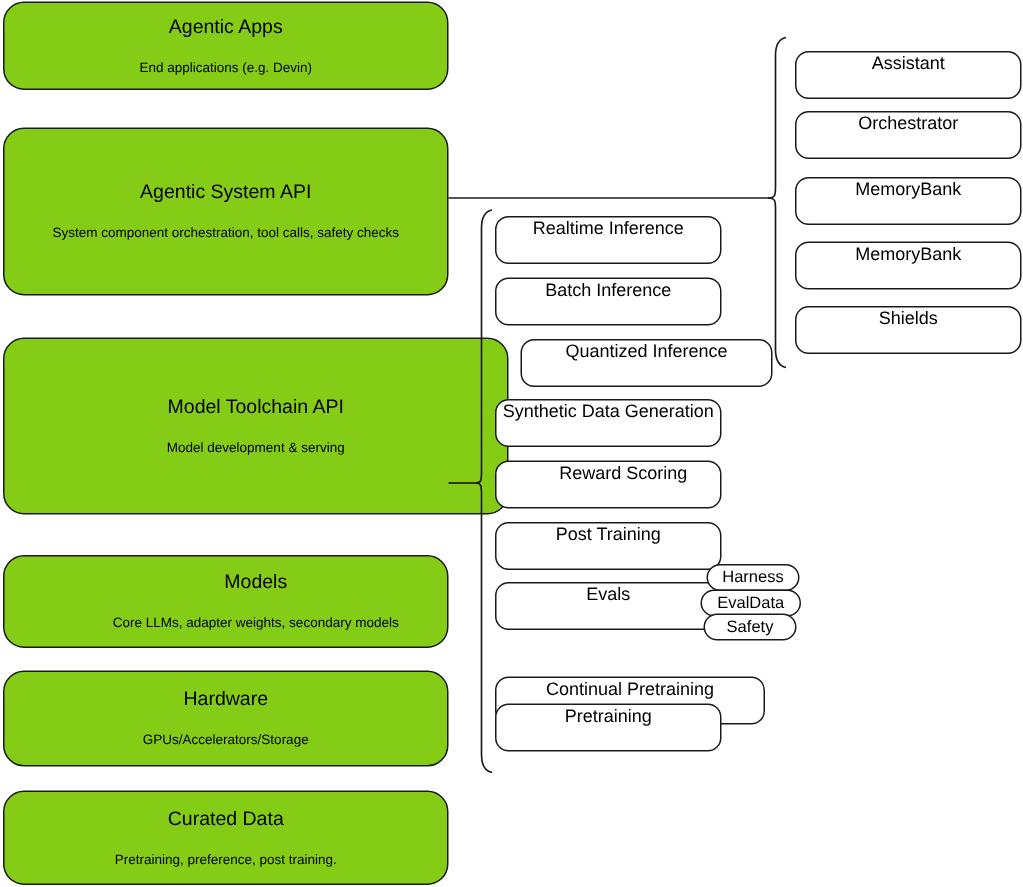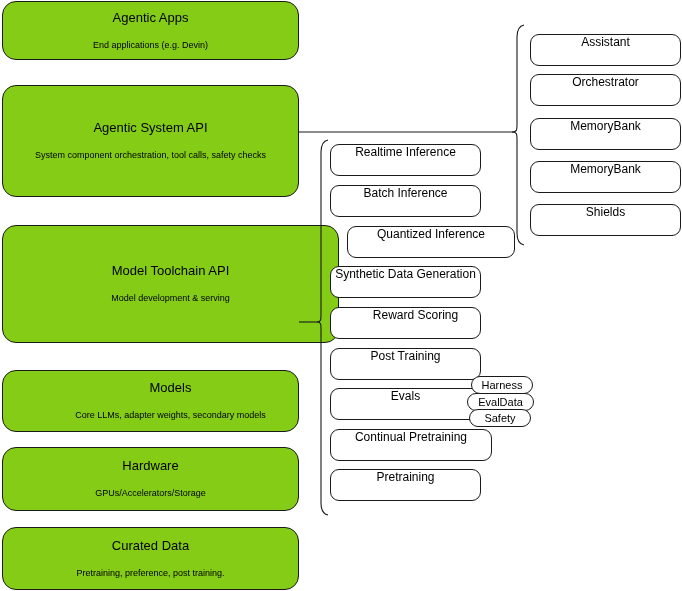--- a/index.html
+++ b/index.html
@@ -167,21 +167,21 @@
   </div>
   <div class="pill-box" style="left:330px; top:307px; width:151px; height:32px;padding-left:20px;">
     <span>Reward Scoring</span>
   </div>
   <div class="pill-box" style="left:330px; top:348px; width:151px; height:32px;">
     <span>Post Training</span>
   </div>
   <div class="pill-box" style="left:330px; top:388px; width:151px; height:32px;">
     <span>Evals</span>
   </div>
-  <div class="pill-box" style="left:330px; top:429px; width:162px; height:32px;">
+  <div class="pill-box" style="left:330px; top:451px; width:180px; height:32px;">
     <span>Continual Pretraining</span>
   </div>
   <div class="pill-box" style="left:330px; top:469px; width:151px; height:32px;">
     <span>Pretraining</span>
   </div>
 
   <div class="tag" style="left:471px; top:376px; width:62px; height:18px;">
     <span>Harness</span>
   </div>
   <div class="tag" style="left:467px; top:393px; width:67px; height:18px;">

